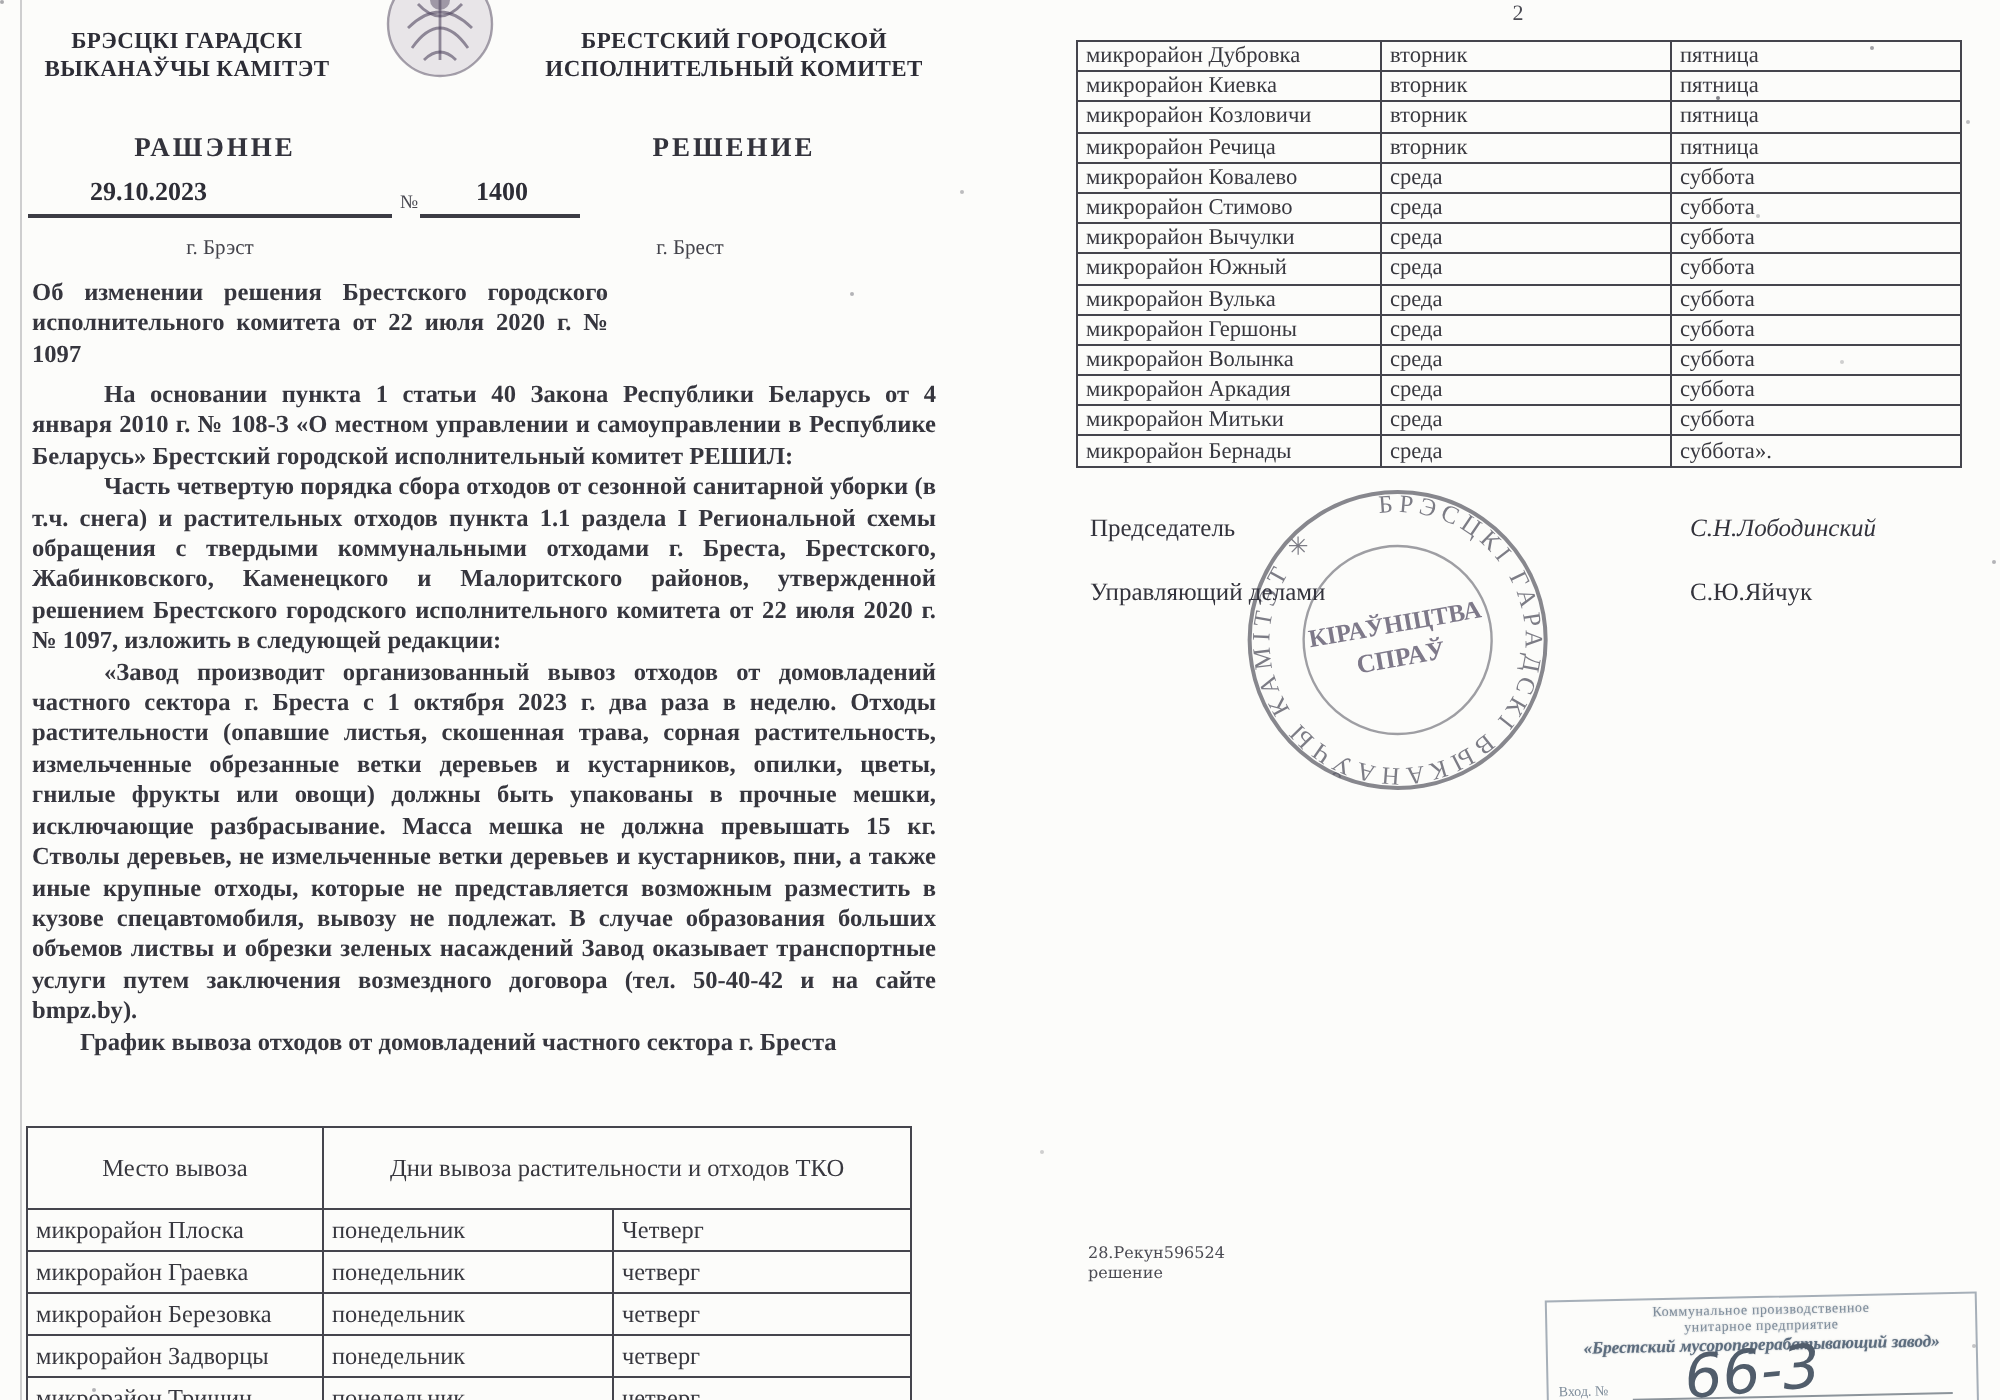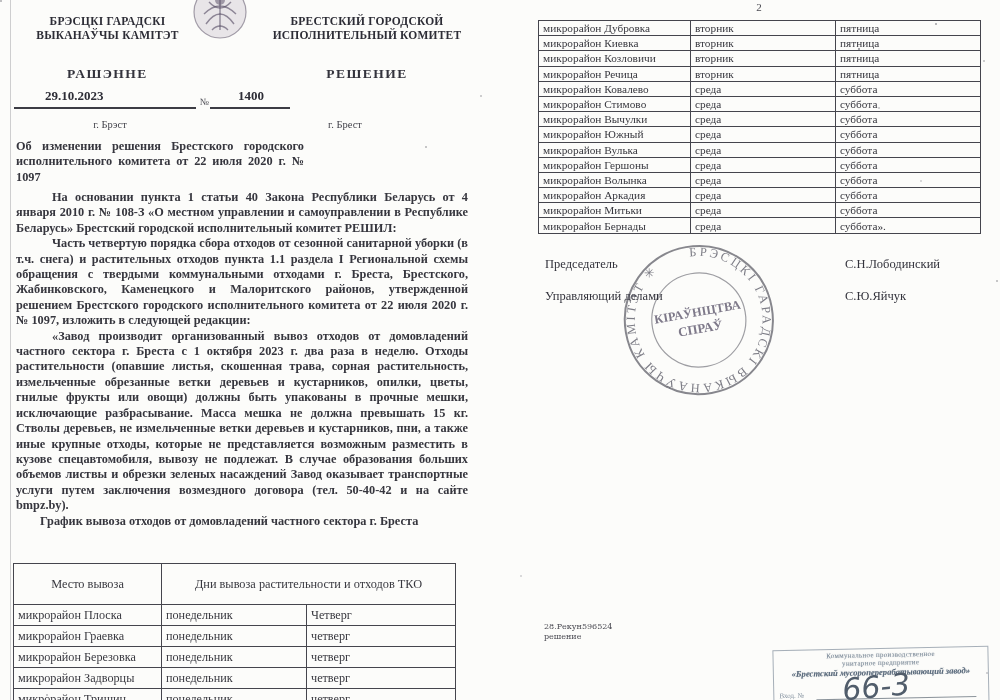--- a/index.html
+++ b/index.html
@@ -54,21 +54,21 @@
     858px 48px 0 rgba(50,50,60,.6), 46px 694px 0 rgba(70,70,80,.4),
     986px 672px 0 rgba(70,70,80,.3), 520px 575px 0 rgba(70,70,80,.25);}
 </style>
 </head>
 <body>
 
 <div class="scan">
   <div class="fold"></div>
   <div class="noise"></div>
 
-  <div class="abs orgname" style="left:20px;top:14px;width:175px;">БРЭСЦКІ ГАРАДСКІ
+  <div class="abs orgname" style="left:6px;top:14px;width:175px;">БРЭСЦКІ ГАРАДСКІ
 ВЫКАНАЎЧЫ КАМІТЭТ</div>
 
   <svg class="abs" style="left:190px;top:-16px;" width="60" height="58" viewBox="0 0 60 58">
     <circle cx="30" cy="28" r="26" fill="rgba(130,115,140,.16)" stroke="rgba(95,85,105,.55)" stroke-width="1.2"></circle>
     <g stroke="rgba(80,70,95,.6)" stroke-width="1.4" fill="none">
       <path d="M30 8 L30 46"></path>
       <path d="M16 40 Q30 20 44 40"></path>
       <path d="M14 30 Q30 14 46 30"></path>
       <path d="M19 18 Q30 30 41 18"></path>
       <path d="M22 46 Q30 38 38 46"></path>
@@ -217,21 +217,21 @@
     </tr>
     <tr>
       <td class="place">микрорайон Бернады</td>
       <td class="day">среда</td>
       <td class="day">суббота».</td>
     </tr>
   </tbody>
     </table>
 
   <div class="abs sig" style="left:545px;top:257px;">Председатель</div>
-  <div class="abs sig" style="left:845px;top:257px;">С.Н.Лободинский</div>
+  <div class="abs sig" style="left:845px;top:257px;font-style:italic;">С.Н.Лободинский</div>
   <div class="abs sig" style="left:545px;top:289px;">Управляющий делами</div>
   <div class="abs sig" style="left:845px;top:289px;">С.Ю.Яйчук</div>
 
   <svg class="abs round-stamp" style="left:615px;top:240px;" width="168" height="162" viewBox="0 0 168 162">
     <defs>
       <path id="ringpath" d="M 84 16 A 64 64 0 1 1 83.9 16" fill="none"></path>
     </defs>
     <circle cx="84" cy="80" r="74" fill="none" stroke="rgba(62,62,74,.75)" stroke-width="2"></circle>
     <circle cx="84" cy="80" r="47" fill="none" stroke="rgba(62,62,74,.6)" stroke-width="1.2"></circle>
     <text font-family="Liberation Serif, serif" font-size="12.5" letter-spacing="2.6" fill="rgba(58,58,72,.8)">

